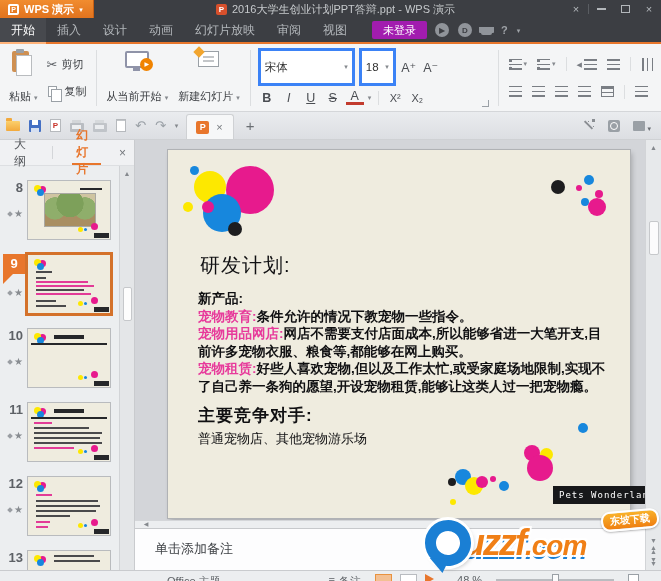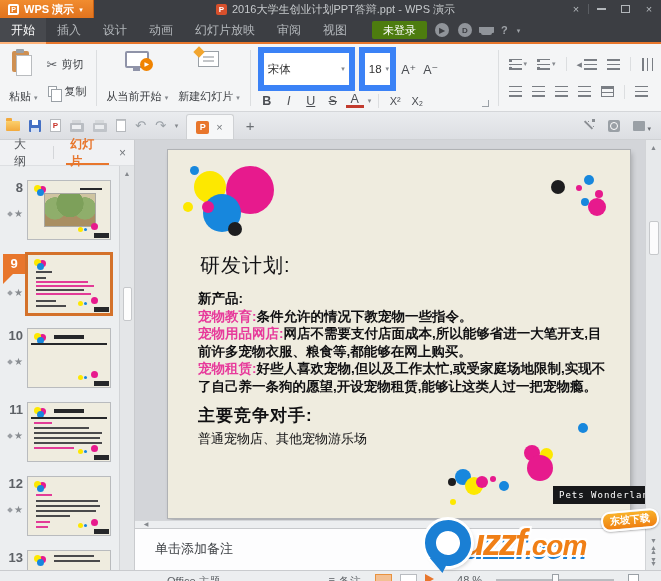--- a/index.html
+++ b/index.html
@@ -18,21 +18,21 @@
   .wc{width:24px;height:18px;display:flex;align-items:center;justify-content:center;color:#b3b7bb;font-size:11px}
   .wc-sep{width:1px;height:10px;background:#5a5d62}
   .wc .bar{width:9px;height:2px;background:#b3b7bb}
   .wc .box{width:9px;height:8px;border:1.5px solid #b3b7bb}
 
   
   .tabrow{height:24px;background:#3c3e43;display:flex;align-items:stretch;font-size:12px;color:#b4b8bc;position:relative}
   .rtab{padding:0 11px;display:flex;align-items:center;position:relative;white-space:nowrap}
   .rtab.active{color:#fff;background:#47494e}
   .rtab.active::after{content:"";position:absolute;left:0;right:0;bottom:-2px;height:2px;background:#ffb37a}
-  .login-btn{background:#4d7c0f;color:#fff;font-size:11px;border-radius:2px;margin:3px 8px 3px 14px;padding:0 11px;display:flex;align-items:center;white-space:nowrap}
+  .login-btn{background:#a21caf;color:#fff;font-size:11px;border-radius:2px;margin:3px 8px 3px 14px;padding:0 11px;display:flex;align-items:center;white-space:nowrap}
   .tr-icons{display:flex;align-items:center;gap:9px;padding-right:6px;color:#9ea2a7}
   .circ{width:14px;height:14px;border-radius:50%;background:#90949a;color:#3c3e43;font-size:8px;display:flex;align-items:center;justify-content:center;font-weight:bold}
   .i-shirt{width:11px;height:8px;background:#90949a;border-radius:0 0 2px 2px;box-shadow:-3px -1px 0 -1px #90949a,3px -1px 0 -1px #90949a;margin-top:2px}
   .help{font-size:11px;font-weight:bold;color:#9ea2a7}
   .accent-line{height:2px;background:#e8762c}
 
   
   .ribbon{height:68px;background:#f4f5f6;border-bottom:1px solid #d4d6d9;display:flex;align-items:stretch;padding:3px 4px 2px 6px;gap:4px;overflow:hidden}
   .rsep{width:1px;background:#dcdee0;margin:3px 3px}
   .big-btn{display:flex;flex-direction:column;align-items:center;justify-content:space-between;padding:4px 3px 5px;font-size:11px;gap:3px;white-space:nowrap}
@@ -48,21 +48,21 @@
   .copy-ico::after{content:"";position:absolute;left:2px;top:2px;width:9px;height:11px;border:1px solid #9aa0a6;background:#fff}
   .brush-ico{width:18px;height:18px;position:relative}
   .brush-ico::before{content:"";position:absolute;left:1px;top:3px;width:13px;height:9px;background:linear-gradient(#b49ad6,#7d5bb0);transform:rotate(-35deg);border-radius:2px}
   .brush-ico::after{content:"";position:absolute;right:1px;bottom:1px;width:9px;height:4px;background:#6a4a99;transform:rotate(-35deg)}
   .screen-ico{width:24px;height:17px;border:2px solid #8f93a8;border-radius:2px;background:#fff;position:relative;margin-bottom:3px}
   .screen-ico::before{content:"▶";position:absolute;right:-6px;bottom:-5px;width:13px;height:13px;background:#f08300;border-radius:50%;color:#fff;font-size:6px;line-height:13px;text-align:center}
   .screen-ico::after{content:"";position:absolute;left:6px;bottom:-5px;width:7px;height:3px;background:#8f93a8}
   .newslide-ico{width:21px;height:16px;border:1px solid #9aa0a6;background:#fff;position:relative;margin-bottom:4px}
   .newslide-ico::before{content:"";position:absolute;left:-4px;top:-4px;width:8px;height:8px;background:#f2a52e;transform:rotate(45deg)}
   .newslide-ico::after{content:"";position:absolute;left:4px;top:4px;width:11px;height:1.5px;background:#c3c6c9;box-shadow:0 4px 0 #c3c6c9}
-  .combo{height:29px;border:6px solid #3b82f6;background:#fff;font-size:11.5px;display:flex;align-items:center;padding:16px 4px;color:#333;gap:4px}
+  .combo{height:29px;border:3px solid #3b82f6;background:#fff;font-size:11.5px;display:flex;align-items:center;padding:16px 4px;color:#333;gap:4px}
   .fmt{font-size:12.5px;color:#4a4d52;width:18px;text-align:center}
   .fcolor{border-bottom:3px solid #c23b2e;line-height:11px}
   .launcher{width:7px;height:7px;border-right:1.5px solid #9aa0a6;border-bottom:1.5px solid #9aa0a6;align-self:flex-end;margin:0 2px 2px auto}
   .stripes{width:13px;height:11px;background:repeating-linear-gradient(to bottom,#7a7e84 0 1.5px,transparent 1.5px 4.7px)}
   .w-dots{border-left:3px dotted #7a7e84;padding-left:3px}
   .pbtn{display:flex;align-items:center;gap:2px;padding:2px 3px}
   .mini-ar{font-size:7px;color:#7a7e84;line-height:1}
   .fontrow{display:flex;align-items:center;gap:4px}
   .col2{display:flex;flex-direction:column;justify-content:space-evenly}
 
@@ -89,21 +89,21 @@
   .i-wand::before{content:"";position:absolute;left:1px;top:5px;width:11px;height:2px;background:#8a8e93;transform:rotate(45deg)}
   .i-wand::after{content:"";position:absolute;right:0;top:0;width:3px;height:3px;background:#8a8e93;box-shadow:-5px 1px 0 -1px #8a8e93,0 6px 0 -1px #8a8e93}
   .i-clock{width:12px;height:12px;background:#9aa0a6;border-radius:2px;position:relative}
   .i-clock::before{content:"";position:absolute;left:2px;top:2px;width:6px;height:6px;border:1.5px solid #fff;border-radius:50%}
   .i-panel{width:12px;height:10px;background:#9aa0a6;border-radius:1px;position:relative}
   .i-panel::after{content:"▾";position:absolute;right:-6px;bottom:-2px;font-size:7px;color:#6a6e73}
 
   
   .main{position:absolute;top:140px;left:0;right:0;bottom:11px;display:flex}
   .sidebar{width:135px;background:#eceef0;border-right:1px solid #c9cbce;display:flex;flex-direction:column}
-  .sb-head{height:26px;display:flex;align-items:stretch;font-size:12px;color:#55585c;padding:0 8px;gap:8px;background:#f0f1f3;border-bottom:1px solid #dddfe2}
+  .sb-head{height:26px;display:flex;align-items:stretch;font-size:12px;color:#55585c;padding:0 8px;gap:16px;background:#f0f1f3;border-bottom:1px solid #dddfe2}
   .sb-tab{display:flex;align-items:center;padding:0 6px;position:relative}
   .sb-tab.active{color:#e8762c;font-weight:bold}
   .sb-tab.active::after{content:"";position:absolute;left:2px;right:2px;bottom:0;height:2px;background:#e8762c}
   .sb-vline{width:1px;background:#d4d6d9;margin:6px 2px}
   .sb-close{margin-left:auto;align-self:center;color:#74787d;font-size:12px}
   .sb-body{flex:1;display:flex;overflow:hidden}
   .thumb-col{flex:1;padding-top:14px;overflow:hidden}
   .thumb-row{display:flex;margin-bottom:14px;align-items:flex-start}
   .t-meta{width:27px;display:flex;flex-direction:column;align-items:flex-end;padding-right:4px;font-size:13px;font-weight:bold;color:#5d6166}
   .t-star{margin-top:13px;font-size:10px;color:#888c91;display:flex;align-items:center;gap:2px}

